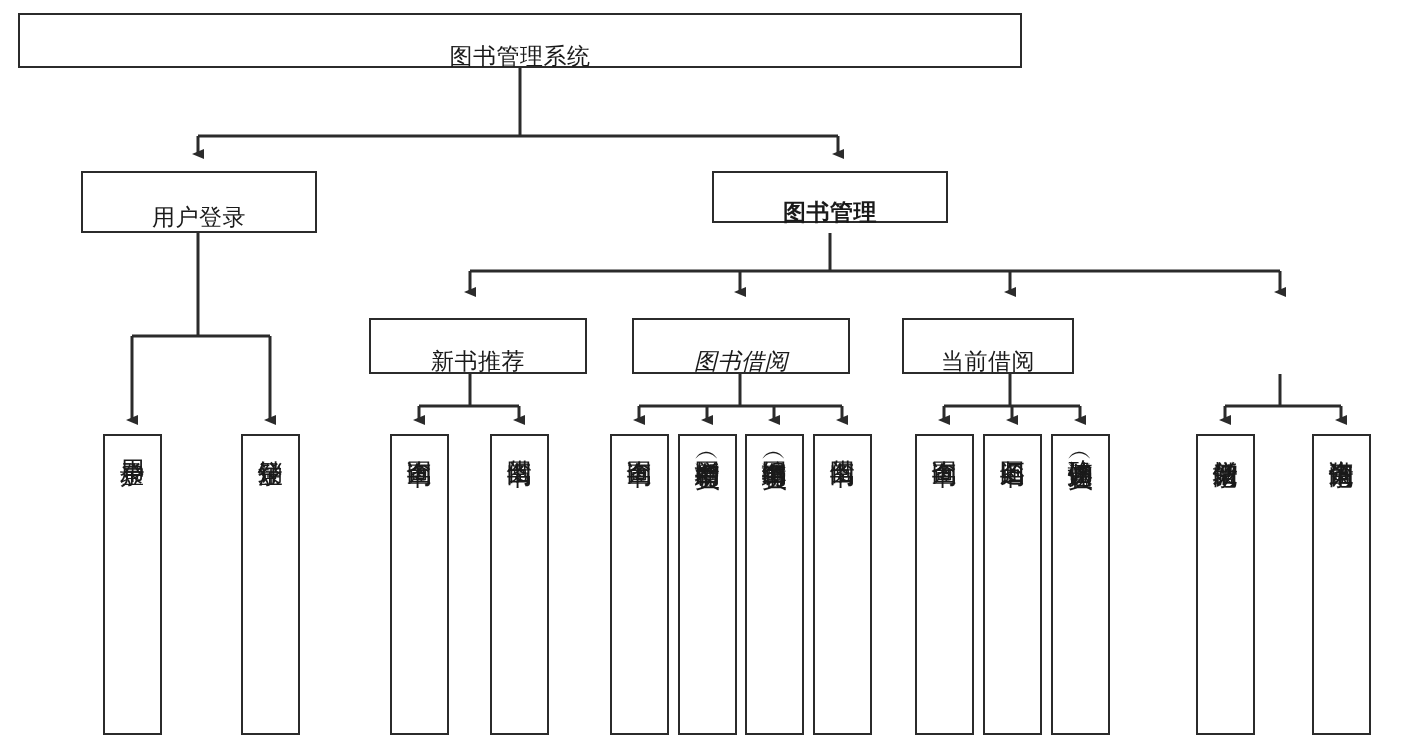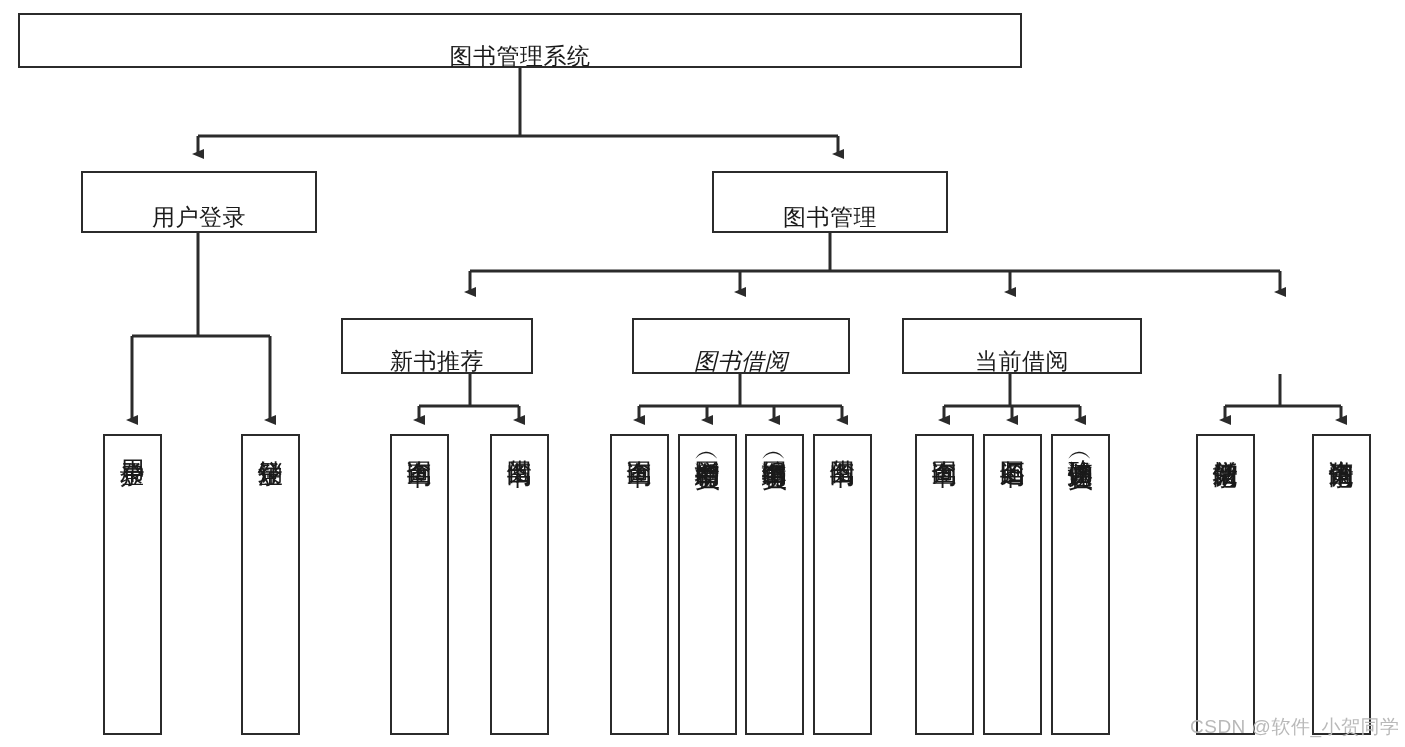--- a/index.html
+++ b/index.html
@@ -120,33 +120,33 @@
   </svg>
 
   <div class="node-box" style="left:18px; top:13px; width:1004px; height:55px;">
     <span class="node-label-h">图书管理系统</span>
   </div>
 
   <div class="node-box" style="left:81px; top:171px; width:236px; height:62px;">
     <span class="node-label-h">用户登录</span>
   </div>
 
-  <div class="node-box" style="left:712px; top:171px; width:236px; height:62px;">
+  <div class="node-box" style="left:712px; top:171px; width:236px; height:52px;font-weight:bold;">
     <span class="node-label-h">图书管理</span>
   </div>
 
-  <div class="node-box" style="left:341px; top:318px; width:192px; height:56px;">
+  <div class="node-box" style="left:369px; top:318px; width:218px; height:56px;">
     <span class="node-label-h">新书推荐</span>
   </div>
 
   <div class="node-box" style="left:632px; top:318px; width:218px; height:56px;font-style:italic;">
     <span class="node-label-h">图书借阅</span>
   </div>
 
-  <div class="node-box" style="left:902px; top:318px; width:240px; height:56px;">
+  <div class="node-box" style="left:902px; top:318px; width:172px; height:56px;">
     <span class="node-label-h">当前借阅</span>
   </div>
 
 
   <div class="node-box vertical" style="left:103px; top:434px; width:59px; height:301px;">
     <span class="node-label-v">用户登录</span>
   </div>
 
   <div class="node-box vertical" style="left:241px; top:434px; width:59px; height:301px;">
     <span class="node-label-v">注销登录</span>
@@ -189,15 +189,14 @@
   </div>
 
   <div class="node-box vertical" style="left:1196px; top:434px; width:59px; height:301px;">
     <span class="node-label-v">新增借阅记录</span>
   </div>
 
   <div class="node-box vertical" style="left:1312px; top:434px; width:59px; height:301px;">
     <span class="node-label-v">查询借阅记录</span>
   </div>
 
-  <div class="watermark" style="left:1190px; top:714px;">CSDN @软件_小贺同学</div>
 
 </div>
 
 </body></html>

